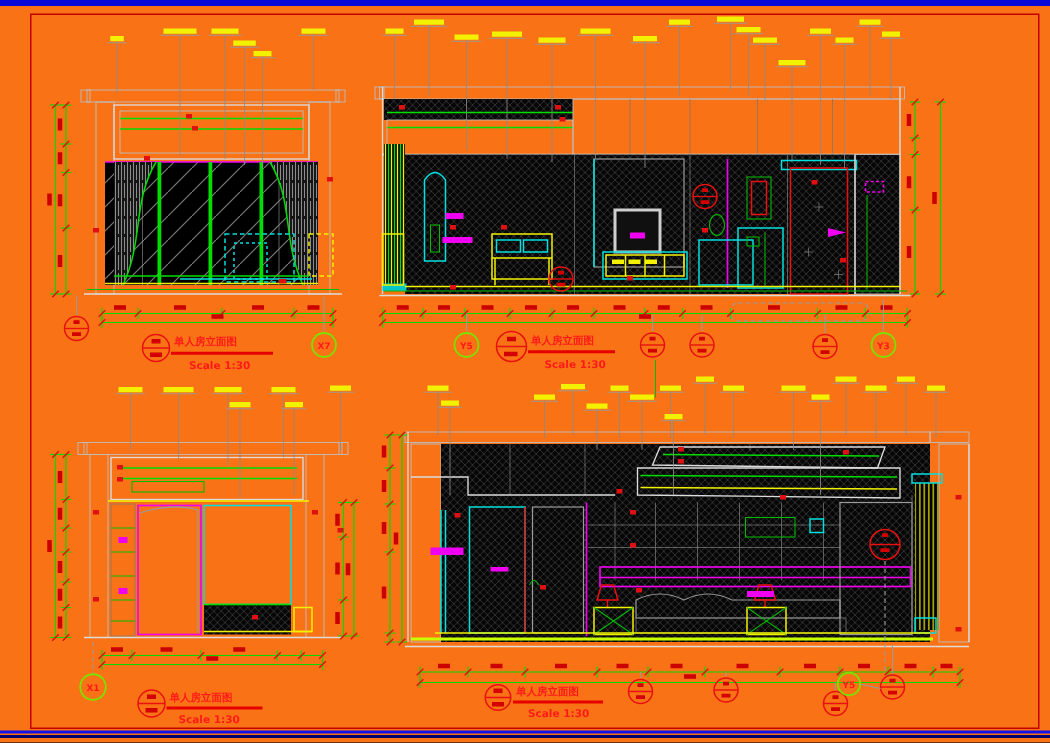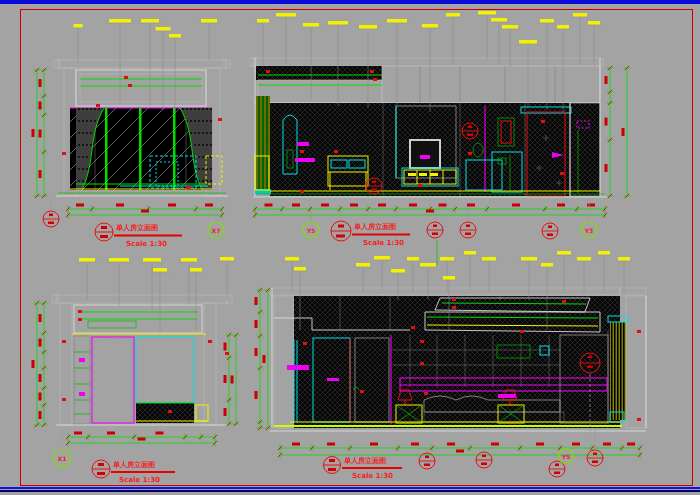--- a/index.html
+++ b/index.html
@@ -1,16 +1,16 @@
 <!DOCTYPE html>
 <html><head>
 <meta charset="utf-8">
 <style>
   html,body{margin:0;padding:0;background:#000;}
-  .screen{position:relative;width:700px;height:495px;background:#a3a3a3;overflow:hidden;
+  .screen{position:relative;width:700px;height:495px;background:#f97316;overflow:hidden;
           font-family:"DejaVu Sans",sans-serif;}
   .topbar{position:absolute;left:0;top:0;width:700px;height:4px;background:#0a0ad8;}
   .botbar1{position:absolute;left:0;top:487px;width:700px;height:2px;background:#1212e8;}
   .botbar2{position:absolute;left:0;top:490px;width:700px;height:2px;background:#00006e;}
   .frame{position:absolute;left:20px;top:9px;width:671px;height:475px;border:1px solid #c40000;}
   svg{position:absolute;left:0;top:0;}
   .w{stroke:#dcdcdc;fill:none;stroke-width:0.9;}
   .wt{stroke:#bdbdbd;fill:none;stroke-width:0.6;}
   .g1{stroke:#00dd00;fill:none;stroke-width:1;}
   .g2{stroke:#00bb00;fill:none;stroke-width:0.7;}

